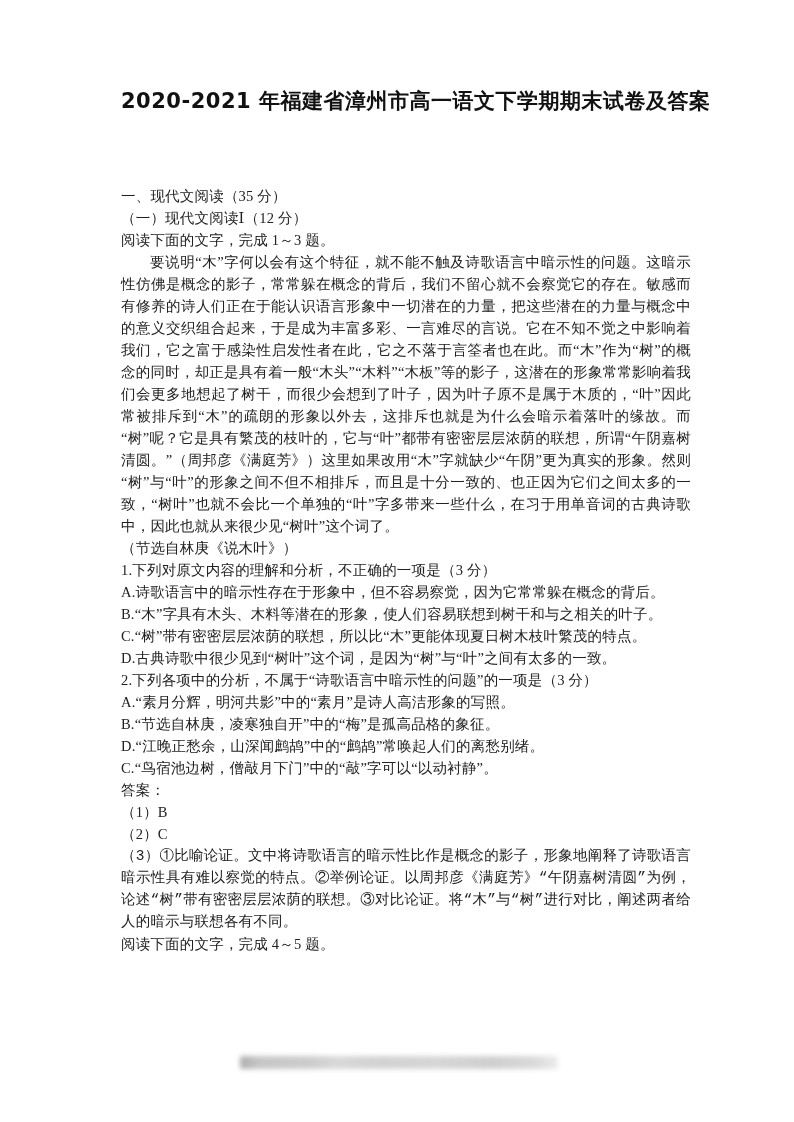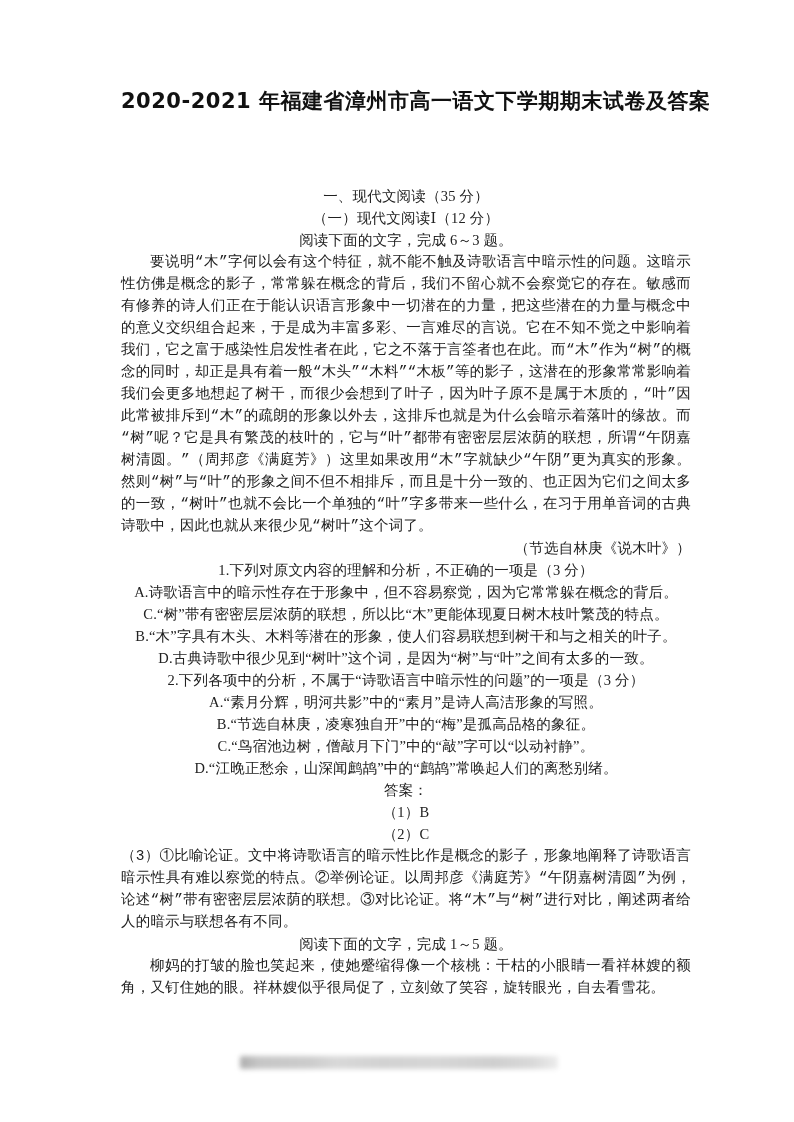--- a/index.html
+++ b/index.html
@@ -35,24 +35,24 @@
     color: #111111;
     white-space: nowrap;
   }
   .blk {
     margin: 0;
     font-size: 14.5px;
     line-height: 22px;
     letter-spacing: 0.2px;
     color: #212121;
   }
-  .blk.line   { text-align: center; }
-  .blk.para   { text-indent: 2em; text-align: justify; text-justify: inter-ideograph; font-family: Liberation Mono, monospace; }
+  .blk.line   { text-align: left; }
+  .blk.para   { text-indent: 2em; text-align: justify; text-justify: inter-ideograph; }
   .blk.ans    { text-align: justify; text-justify: inter-ideograph; font-family: Liberation Mono, monospace; }
-  .blk.right  { text-align: right; }
+  .blk.right  { text-align: left; }
   .watermark-blur {
     position: absolute;
     left: 240px;
     top: 1056px;
     width: 318px;
     height: 13px;
     background: linear-gradient(90deg,
       #aeaeae 0%, #c6c6c6 6%, #cccccc 22%, #d8d8d8 30%,
       #d2d2d2 45%, #d6d6d6 62%, #cfcfcf 80%, #d9d9d9 92%, #ececec 100%);
     filter: blur(2.5px);
@@ -70,36 +70,35 @@
   }
 </style>
 </head>
 <body>
 
 <div class="page">
   <h1 class="doc-title">2020-2021 年福建省漳州市高一语文下学期期末试卷及答案</h1>
   <div>
       <p class="blk line">一、现代文阅读（35 分）</p>
       <p class="blk line">（一）现代文阅读Ⅰ（12 分）</p>
-      <p class="blk line">阅读下面的文字，完成 6～3 题。</p>
+      <p class="blk line">阅读下面的文字，完成 1～3 题。</p>
       <p class="blk para">要说明“木”字何以会有这个特征，就不能不触及诗歌语言中暗示性的问题。这暗示性仿佛是概念的影子，常常躲在概念的背后，我们不留心就不会察觉它的存在。敏感而有修养的诗人们正在于能认识语言形象中一切潜在的力量，把这些潜在的力量与概念中的意义交织组合起来，于是成为丰富多彩、一言难尽的言说。它在不知不觉之中影响着我们，它之富于感染性启发性者在此，它之不落于言筌者也在此。而“木”作为“树”的概念的同时，却正是具有着一般“木头”“木料”“木板”等的影子，这潜在的形象常常影响着我们会更多地想起了树干，而很少会想到了叶子，因为叶子原不是属于木质的，“叶”因此常被排斥到“木”的疏朗的形象以外去，这排斥也就是为什么会暗示着落叶的缘故。而“树”呢？它是具有繁茂的枝叶的，它与“叶”都带有密密层层浓荫的联想，所谓“午阴嘉树清圆。”（周邦彦《满庭芳》）这里如果改用“木”字就缺少“午阴”更为真实的形象。然则“树”与“叶”的形象之间不但不相排斥，而且是十分一致的、也正因为它们之间太多的一致，“树叶”也就不会比一个单独的“叶”字多带来一些什么，在习于用单音词的古典诗歌中，因此也就从来很少见“树叶”这个词了。</p>
       <p class="blk right">（节选自林庚《说木叶》）</p>
       <p class="blk line">1.下列对原文内容的理解和分析，不正确的一项是（3 分）</p>
       <p class="blk line">A.诗歌语言中的暗示性存在于形象中，但不容易察觉，因为它常常躲在概念的背后。</p>
+      <p class="blk line">B.“木”字具有木头、木料等潜在的形象，使人们容易联想到树干和与之相关的叶子。</p>
       <p class="blk line">C.“树”带有密密层层浓荫的联想，所以比“木”更能体现夏日树木枝叶繁茂的特点。</p>
-      <p class="blk line">B.“木”字具有木头、木料等潜在的形象，使人们容易联想到树干和与之相关的叶子。</p>
       <p class="blk line">D.古典诗歌中很少见到“树叶”这个词，是因为“树”与“叶”之间有太多的一致。</p>
       <p class="blk line">2.下列各项中的分析，不属于“诗歌语言中暗示性的问题”的一项是（3 分）</p>
       <p class="blk line">A.“素月分辉，明河共影”中的“素月”是诗人高洁形象的写照。</p>
       <p class="blk line">B.“节选自林庚，凌寒独自开”中的“梅”是孤高品格的象征。</p>
+      <p class="blk line">D.“江晚正愁余，山深闻鹧鸪”中的“鹧鸪”常唤起人们的离愁别绪。</p>
       <p class="blk line">C.“鸟宿池边树，僧敲月下门”中的“敲”字可以“以动衬静”。</p>
-      <p class="blk line">D.“江晚正愁余，山深闻鹧鸪”中的“鹧鸪”常唤起人们的离愁别绪。</p>
       <p class="blk line">答案：</p>
       <p class="blk line">（1）B</p>
       <p class="blk line">（2）C</p>
       <p class="blk ans">（3）①比喻论证。文中将诗歌语言的暗示性比作是概念的影子，形象地阐释了诗歌语言暗示性具有难以察觉的特点。②举例论证。以周邦彦《满庭芳》“午阴嘉树清圆”为例，论述“树”带有密密层层浓荫的联想。③对比论证。将“木”与“树”进行对比，阐述两者给人的暗示与联想各有不同。</p>
-      <p class="blk line">阅读下面的文字，完成 1～5 题。</p>
-      <p class="blk para">柳妈的打皱的脸也笑起来，使她蹙缩得像一个核桃：干枯的小眼睛一看祥林嫂的额角，又钉住她的眼。祥林嫂似乎很局促了，立刻敛了笑容，旋转眼光，自去看雪花。</p>
+      <p class="blk line">阅读下面的文字，完成 4～5 题。</p>
     </div>
 </div>
 
 <div class="watermark-halo"></div>
 <div class="watermark-blur"></div>
 
 </body></html>

